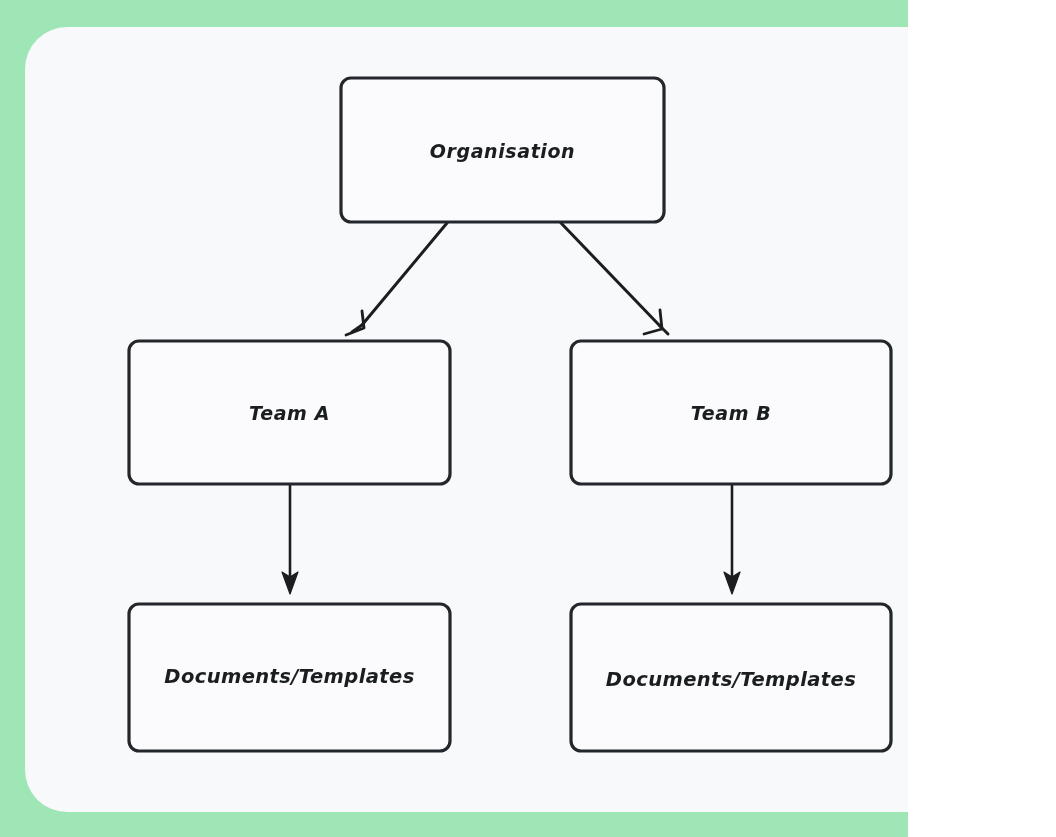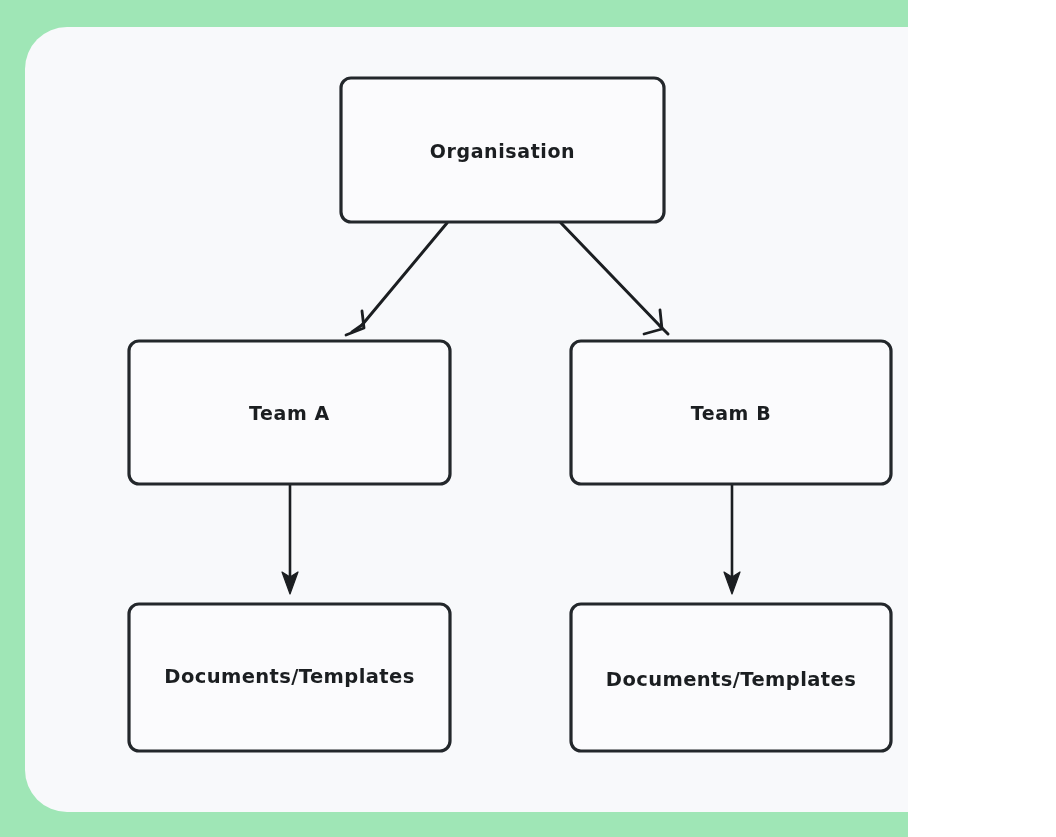--- a/index.html
+++ b/index.html
@@ -7,20 +7,21 @@
     margin: 0;
     padding: 0;
     background: #ffffff;
   }
   #canvas {
     position: relative;
     width: 908px;
     height: 837px;
     overflow: hidden;
     font-family: "DejaVu Sans", sans-serif;
+    font-style: italic;
   }
   #backdrop {
     position: absolute;
     inset: 0;
     background: #9fe6b6;
   }
   #card {
     position: absolute;
     left: 25px;
     top: 27px;

